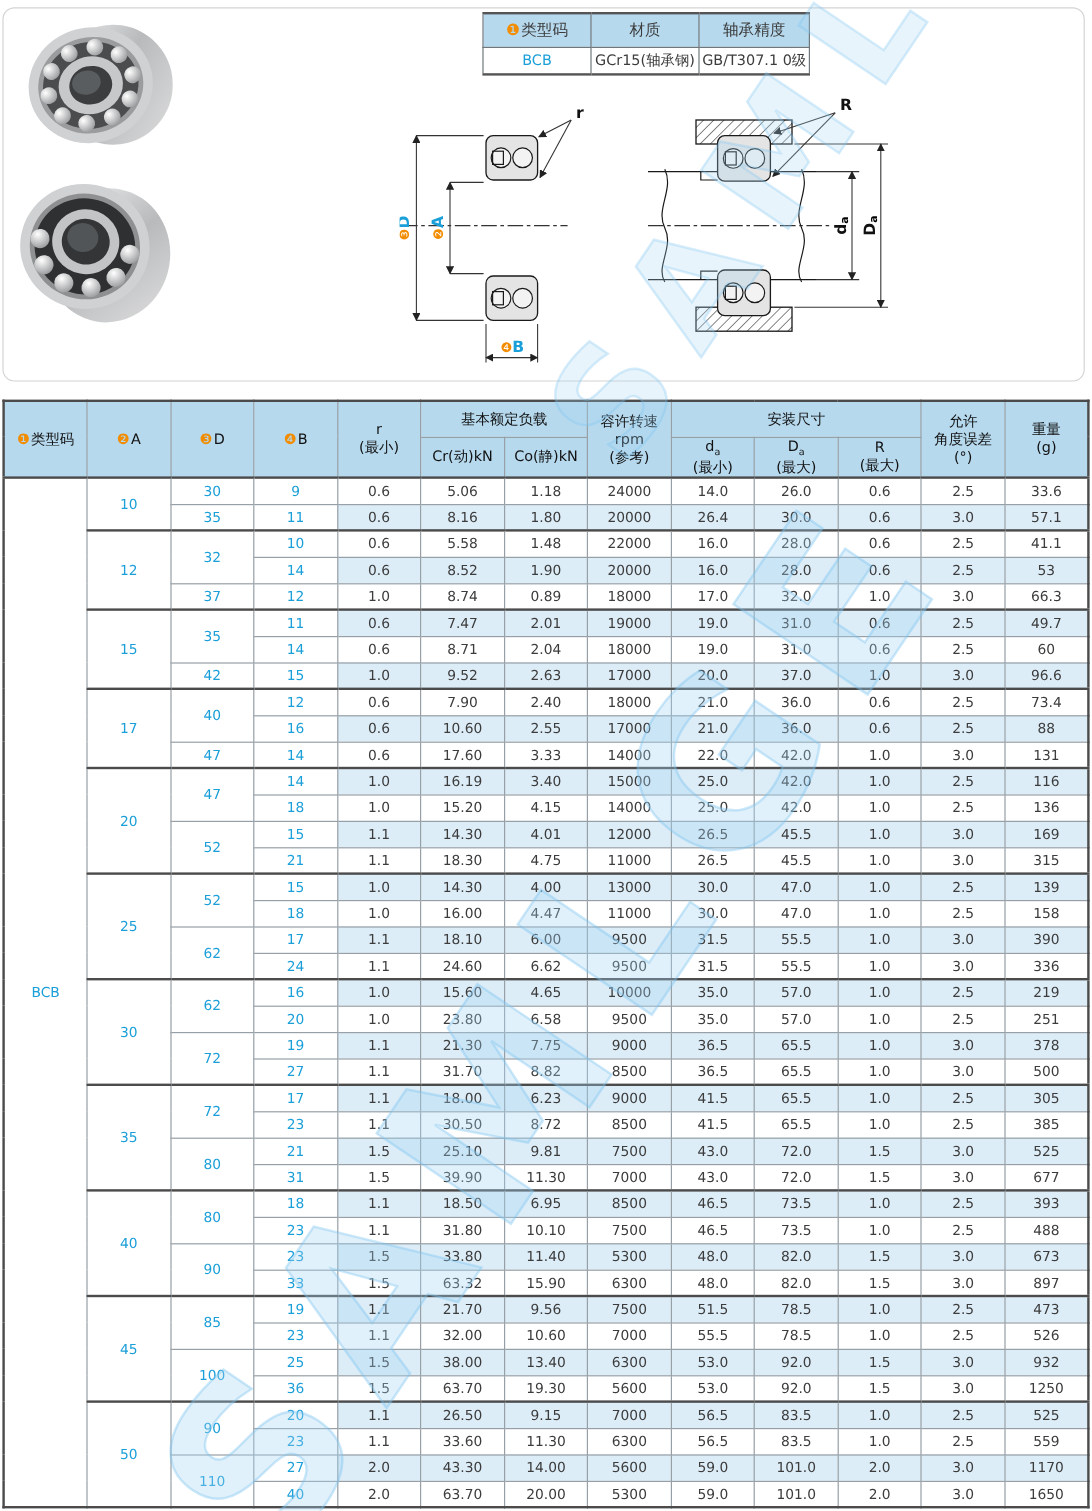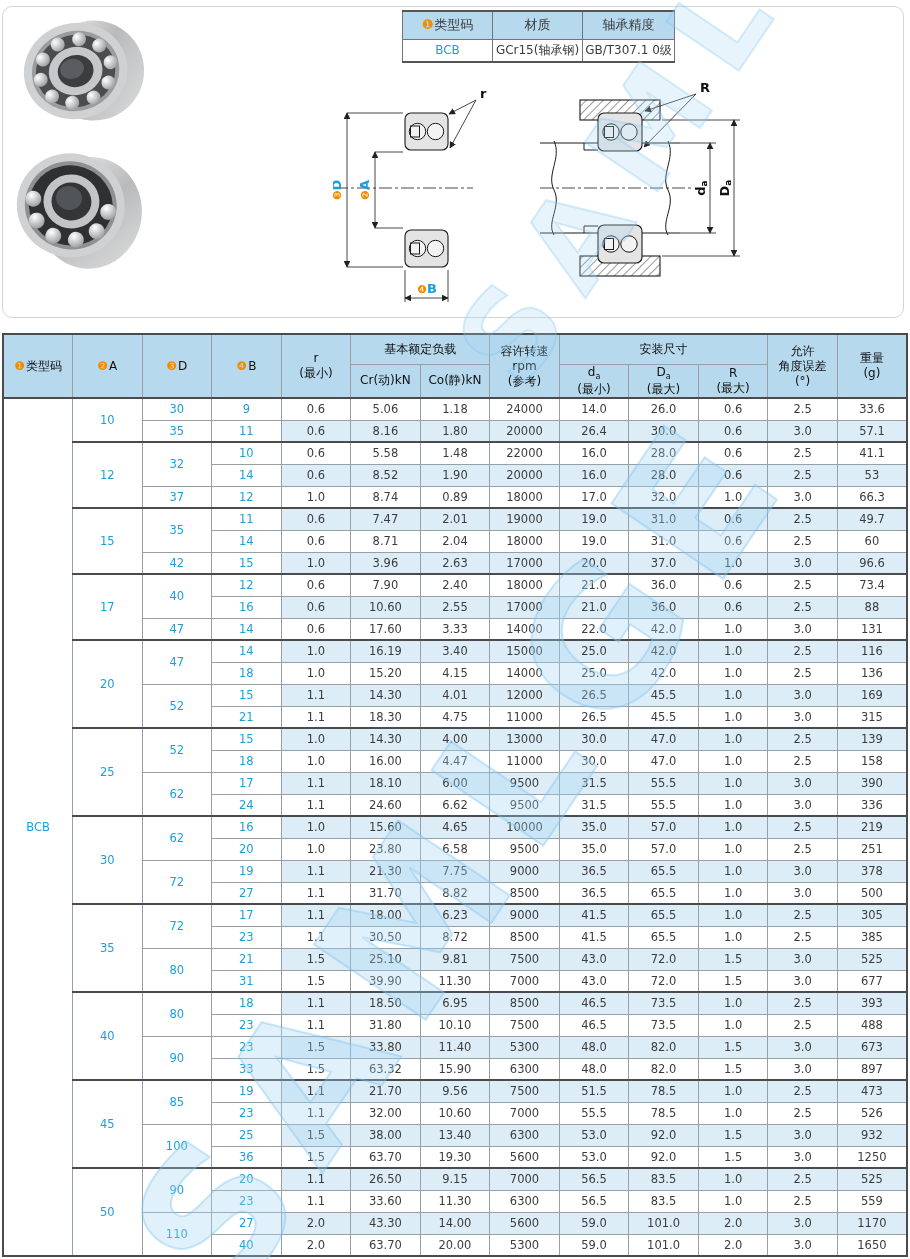--- a/index.html
+++ b/index.html
@@ -356,21 +356,21 @@
           <td class="val">19.0</td>
           <td class="val">31.0</td>
           <td class="val">0.6</td>
           <td class="val">2.5</td>
           <td class="val">60</td>
         </tr>
         <tr>
           <td class="blue" rowspan="1">42</td>
           <td class="blue">15</td>
           <td class="val stripe">1.0</td>
-          <td class="val stripe">3.96</td>
+          <td class="val stripe">9.52</td>
           <td class="val stripe">2.63</td>
           <td class="val stripe">17000</td>
           <td class="val stripe">20.0</td>
           <td class="val stripe">37.0</td>
           <td class="val stripe">1.0</td>
           <td class="val stripe">3.0</td>
           <td class="val stripe">96.6</td>
         </tr>
         <tr class="gstart">
           <td class="blue" rowspan="3">17</td>

